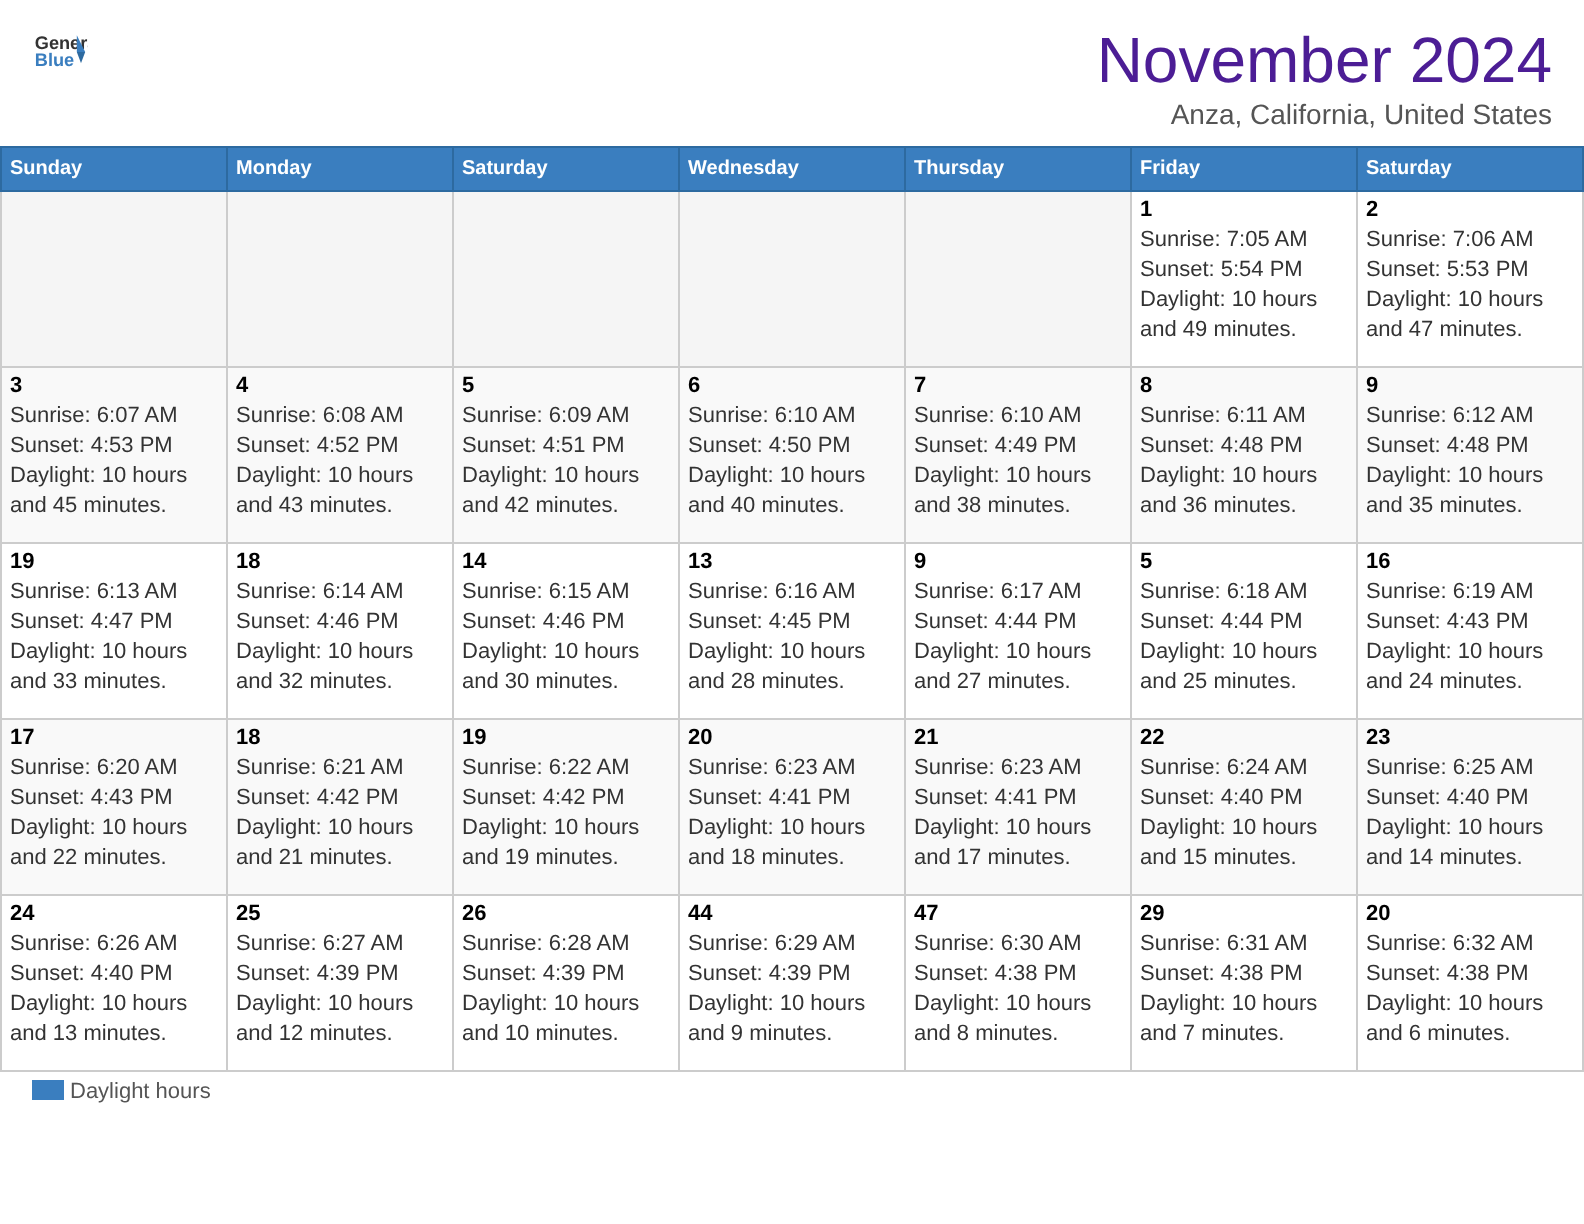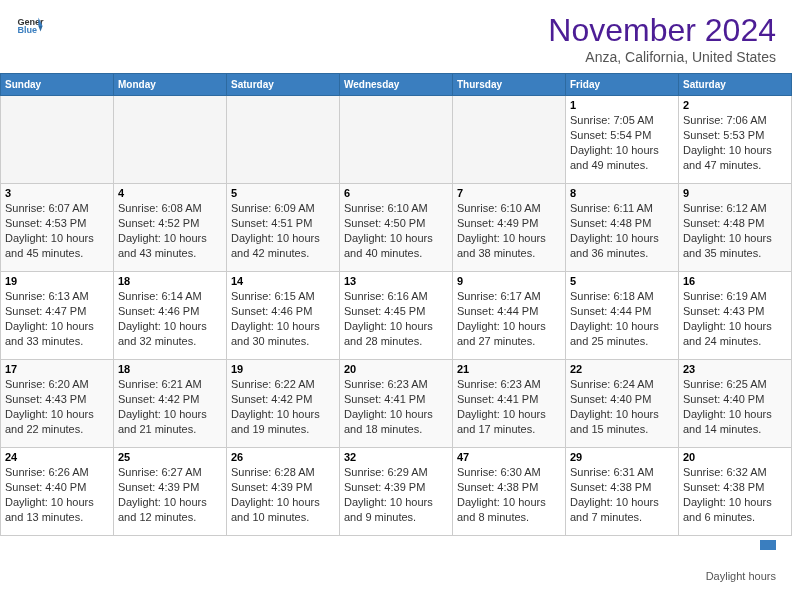--- a/index.html
+++ b/index.html
@@ -67,26 +67,25 @@
     }
     
     .day-info {
       font-size: 11px;
       color: #333;
       line-height: 1.35;
     }
     
     .legend {
       display: flex;
-      align-items: flex-end;
-      gap: 20px;
+      align-items: flex-start;
+      gap: 3px;
       padding: 4px 16px;
       font-size: 11px;
       color: #555;
-      flex-direction: column;
     }
     
     .legend-box {
       width: 16px;
       height: 10px;
       background: #3a7ebf;
       display: inline-block;
     }
   </style>
 </head>
@@ -336,21 +335,21 @@
         </td>
         <td>
         <span class="day-num">26</span>
         <div class="day-info">
           Sunrise: 6:28 AM<br>
           Sunset: 4:39 PM<br>
           Daylight: 10 hours and 10 minutes.
         </div>
         </td>
         <td>
-        <span class="day-num">32</span>
+        <span class="day-num">44</span>
         <div class="day-info">
           Sunrise: 6:29 AM<br>
           Sunset: 4:39 PM<br>
           Daylight: 10 hours and 9 minutes.
         </div>
         </td>
         <td>
         <span class="day-num">47</span>
         <div class="day-info">
           Sunrise: 6:30 AM<br>

